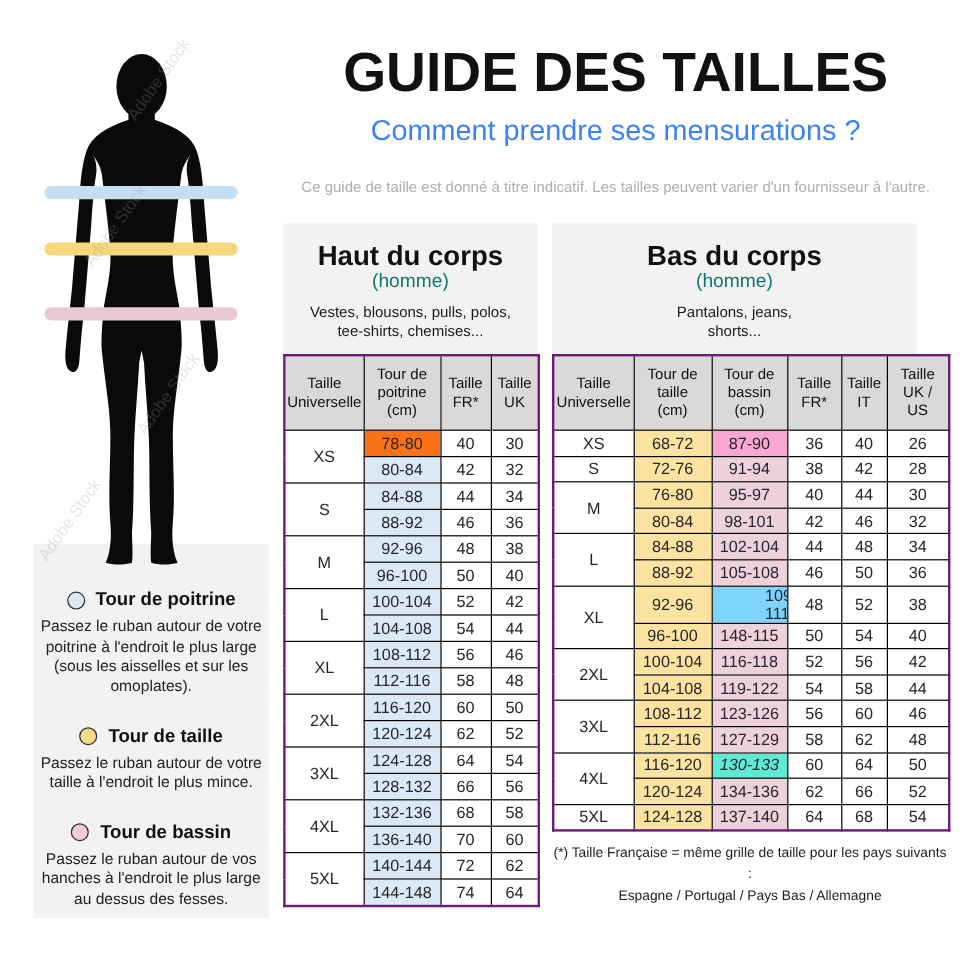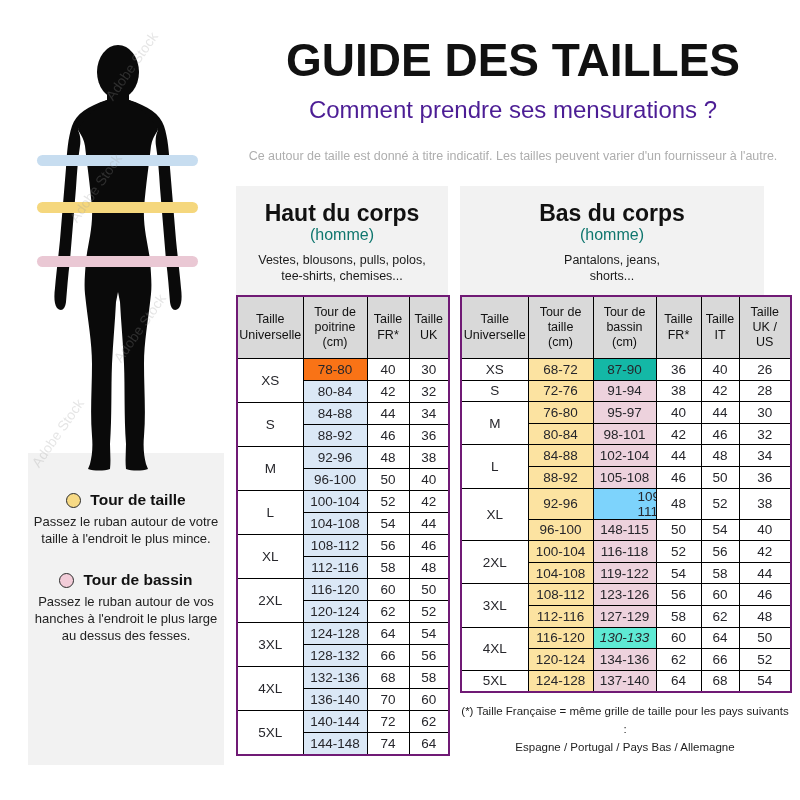--- a/index.html
+++ b/index.html
@@ -2,21 +2,21 @@
 <html><head>
 <meta charset="utf-8">
 <style>
   html,body{margin:0;padding:0;background:#fff;}
   .canvas{position:relative;width:800px;height:800px;background:#ffffff;overflow:hidden;
           font-family:"Liberation Sans","DejaVu Sans",sans-serif;color:#222;}
 
   
   .header{position:absolute;left:230px;top:36px;width:566px;text-align:center;}
   .main-title{font-size:46px;font-weight:800;letter-spacing:0px;color:#111;line-height:1.08;margin:0;}
-  .subtitle{font-size:24px;font-weight:400;color:#4c1d95;margin-top:10px;}
+  .subtitle{font-size:24px;font-weight:400;color:#3b82f6;margin-top:10px;}
   .disclaimer{font-size:12.5px;color:#aeaeae;margin-top:25px;}
 
   
   .figure{position:absolute;left:0;top:0;width:236px;height:485px;}
   .figure svg{position:absolute;left:30px;top:12px;z-index:2;}
   .watermark{position:absolute;z-index:3;font-size:14px;color:#9a9a9a;opacity:.25;
              transform:rotate(-55deg);white-space:nowrap;pointer-events:none;}
   .wm1{left:92px;top:58px;}
   .wm2{left:56px;top:180px;}
   .wm3{left:100px;top:320px;}
@@ -56,21 +56,21 @@
             font-size:11.5px;line-height:1.55;color:#1d1d1d;}
 </style>
 </head>
 <body>
 
 <div class="canvas">
 
   <div class="header">
     <div class="main-title">GUIDE DES TAILLES</div>
     <div class="subtitle">Comment prendre ses mensurations ?</div>
-    <div class="disclaimer">Ce autour de taille est donné à titre indicatif. Les tailles peuvent varier d'un fournisseur à l'autre.</div>
+    <div class="disclaimer">Ce guide de taille est donné à titre indicatif. Les tailles peuvent varier d'un fournisseur à l'autre.</div>
   </div>
 
   <div class="figure">
     <span class="watermark wm1">Adobe Stock</span>
     <span class="watermark wm2">Adobe Stock</span>
     <span class="watermark wm3">Adobe Stock</span>
     <span class="watermark wm4">Adobe Stock</span>
     <svg width="180" height="465" viewBox="0 0 180 465">
       <g fill="#0a0a0a">
         <ellipse cx="88" cy="60" rx="21" ry="27"></ellipse>
@@ -123,20 +123,27 @@
 
       <rect class="band" x="7" y="143" width="161" height="11" rx="5.5" fill="#c7ddf0"></rect>
       <rect class="band" x="7" y="190" width="161" height="11" rx="5.5" fill="#f5d77d"></rect>
       <rect class="band" x="7" y="244" width="161" height="11" rx="5.5" fill="#eac8d4"></rect>
     </svg>
   </div>
 
   <div class="legend-panel">
     <div class="legend-item">
       <div class="legend-head">
+        <span class="swatch" style="background: rgb(216, 232, 247);"></span>
+        <span class="legend-label">Tour de poitrine</span>
+      </div>
+      <div class="legend-desc">Passez le ruban autour de votre poitrine à l'endroit le plus large (sous les aisselles et sur les omoplates).</div>
+    </div>
+    <div class="legend-item">
+      <div class="legend-head">
         <span class="swatch" style="background: rgb(247, 218, 133);"></span>
         <span class="legend-label">Tour de taille</span>
       </div>
       <div class="legend-desc">Passez le ruban autour de votre taille à l'endroit le plus mince.</div>
     </div>
     <div class="legend-item">
       <div class="legend-head">
         <span class="swatch" style="background: rgb(242, 204, 216);"></span>
         <span class="legend-label">Tour de bassin</span>
       </div>
@@ -307,21 +314,21 @@
 IT</th>
             <th>Taille
 UK /
 US</th>
           </tr>
         </thead>
         <tbody>
           <tr>
             <td rowspan="1" class="size">XS</td>
             <td style="background: rgb(252, 227, 161);">68-72</td>
-            <td style="background: #14b8a6;">87-90</td>
+            <td style="background: #f9a8d4;">87-90</td>
             <td>36</td>
             <td>40</td>
             <td>26</td>
           </tr>
           <tr>
             <td rowspan="1" class="size">S</td>
             <td style="background: rgb(252, 227, 161);">72-76</td>
             <td style="background: rgb(237, 210, 221);">91-94</td>
             <td>38</td>
             <td>42</td>

